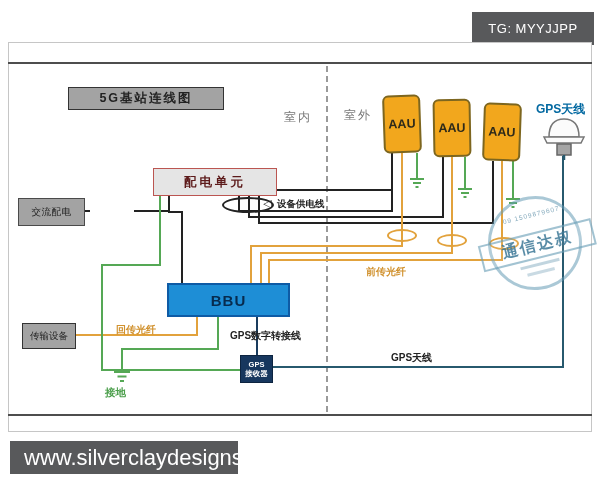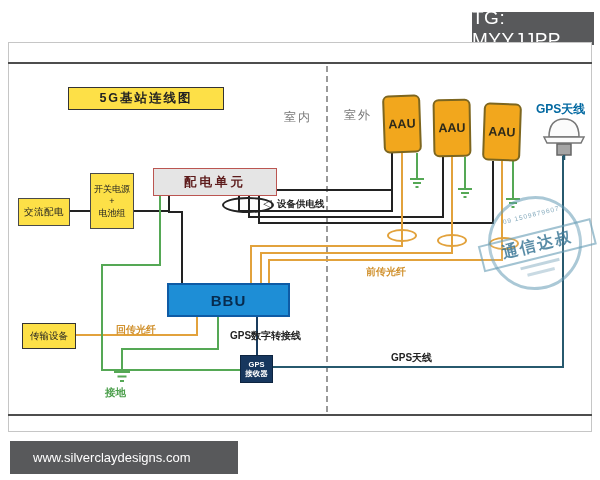--- a/index.html
+++ b/index.html
@@ -1,29 +1,29 @@
 <!DOCTYPE html>
 <html><head>
 <meta charset="utf-8">
 <style>
   * { margin:0; padding:0; box-sizing:border-box; }
   html,body { background:#fff; }
   body { font-family:"Liberation Sans","DejaVu Sans",sans-serif; }
   .page { position:relative; width:600px; height:480px; background:#ffffff; overflow:hidden; }
 
   .badge { position:absolute; background:#58595b; color:#fff; display:flex; align-items:center; justify-content:center; }
-  .tg-badge { left:472px; top:12px; width:122px; height:33px; font-size:19px; letter-spacing:0.5px; }
-  .site-badge { left:10px; top:441px; width:228px; height:33px; font-size:13px; justify-content:flex-start; padding-left:23px; }
+  .tg-badge { left:472px; top:12px; width:122px; height:33px; font-size:13px; letter-spacing:0.5px; }
+  .site-badge { left:10px; top:441px; width:228px; height:33px; font-size:22px; justify-content:flex-start; padding-left:14px; }
 
   .panel { position:absolute; left:8px; top:42px; width:584px; height:390px; border:1px solid #c6c6c6; background:#fff; }
   .edge-line { position:absolute; background:#4d4d4d; }
 
-  .node { position:absolute; display:flex; align-items:center; justify-content:center; text-align:center; background:#fde047; border:1.5px solid #4a4a4a; color:#222; z-index:10; }
+  .node { position:absolute; display:flex; align-items:center; justify-content:center; text-align:center; background:#a3a3a3; border:1.5px solid #4a4a4a; color:#222; z-index:10; }
   .title-box { left:68px; top:87px; width:156px; height:23px; border:1.5px solid #333; font-size:12.5px; font-weight:bold; letter-spacing:2px; }
-  .ac-box { left:18px; top:198px; width:52px; height:28px; font-size:9.5px; letter-spacing:0.5px; }
+  .ac-box { left:18px; top:198px; width:67px; height:28px; font-size:9.5px; letter-spacing:0.5px; }
   .sw-box { left:90px; top:173px; width:44px; height:56px; font-size:9px; line-height:1.35; flex-direction:column; }
   .pdu-box { left:153px; top:168px; width:124px; height:28px; background:#e5e5e5; border:1.5px solid #bb5551; color:#5c1a1a; font-weight:bold; font-size:12.5px; letter-spacing:3px; }
   .bbu-box { left:167px; top:283px; width:123px; height:34px; background:#1e8ed6; border:2px solid #0e5ba5; color:#072b4e; font-weight:bold; font-size:15px; letter-spacing:1px; }
   .tr-box { left:22px; top:323px; width:54px; height:26px; font-size:9.5px; border:1.5px solid #333; }
   .gpsr-box { left:240px; top:355px; width:33px; height:28px; background:#17375e; border:1px solid #0d2440; color:#fff; font-size:7.5px; line-height:1.2; flex-direction:column; font-weight:bold; }
   .aau { position:absolute; width:38px; height:58px; background:#f2a71d; border:2px solid #7d661f; border-radius:6px; display:flex; align-items:center; justify-content:center; font-weight:bold; font-size:12.5px; color:#2e2a1a; z-index:10; }
   .aau1 { left:383px; top:95px; transform:rotate(-2deg); }
   .aau2 { left:433px; top:99px; transform:rotate(-1deg); }
   .aau3 { left:483px; top:103px; transform:rotate(2deg); }
 
@@ -129,25 +129,20 @@
     </svg>
   <svg class="gnd" style="left:112px;top:368px;" width="20" height="15" viewBox="0 0 20 15">
       <path d="M10 0 V4 M2 4 H18 M5.5 8.5 H14.5 M8 13 H12" stroke="#55a855" stroke-width="2" fill="none"></path>
     </svg>
 
   <div class="wire navy" style="left:256px;top:317px;width:2px;height:38px;"></div>
   <div class="wire teal" style="left:562px;top:156px;width:2px;height:212px;"></div>
   <div class="wire teal" style="left:273px;top:366px;width:291px;height:2px;"></div>
 
   <div class="node ac-box">交流配电</div>
-  <div class="node sw-box">
-    <span>开关电源</span>
-    <span>+</span>
-    <span>电池组</span>
-  </div>
   <div class="node pdu-box">配电单元</div>
   <div class="node bbu-box">BBU</div>
   <div class="node tr-box">传输设备</div>
   <div class="node gpsr-box">
     <span>GPS</span>
     <span>接收器</span>
   </div>
   <div class="aau aau1">AAU</div>
   <div class="aau aau2">AAU</div>
   <div class="aau aau3">AAU</div>

